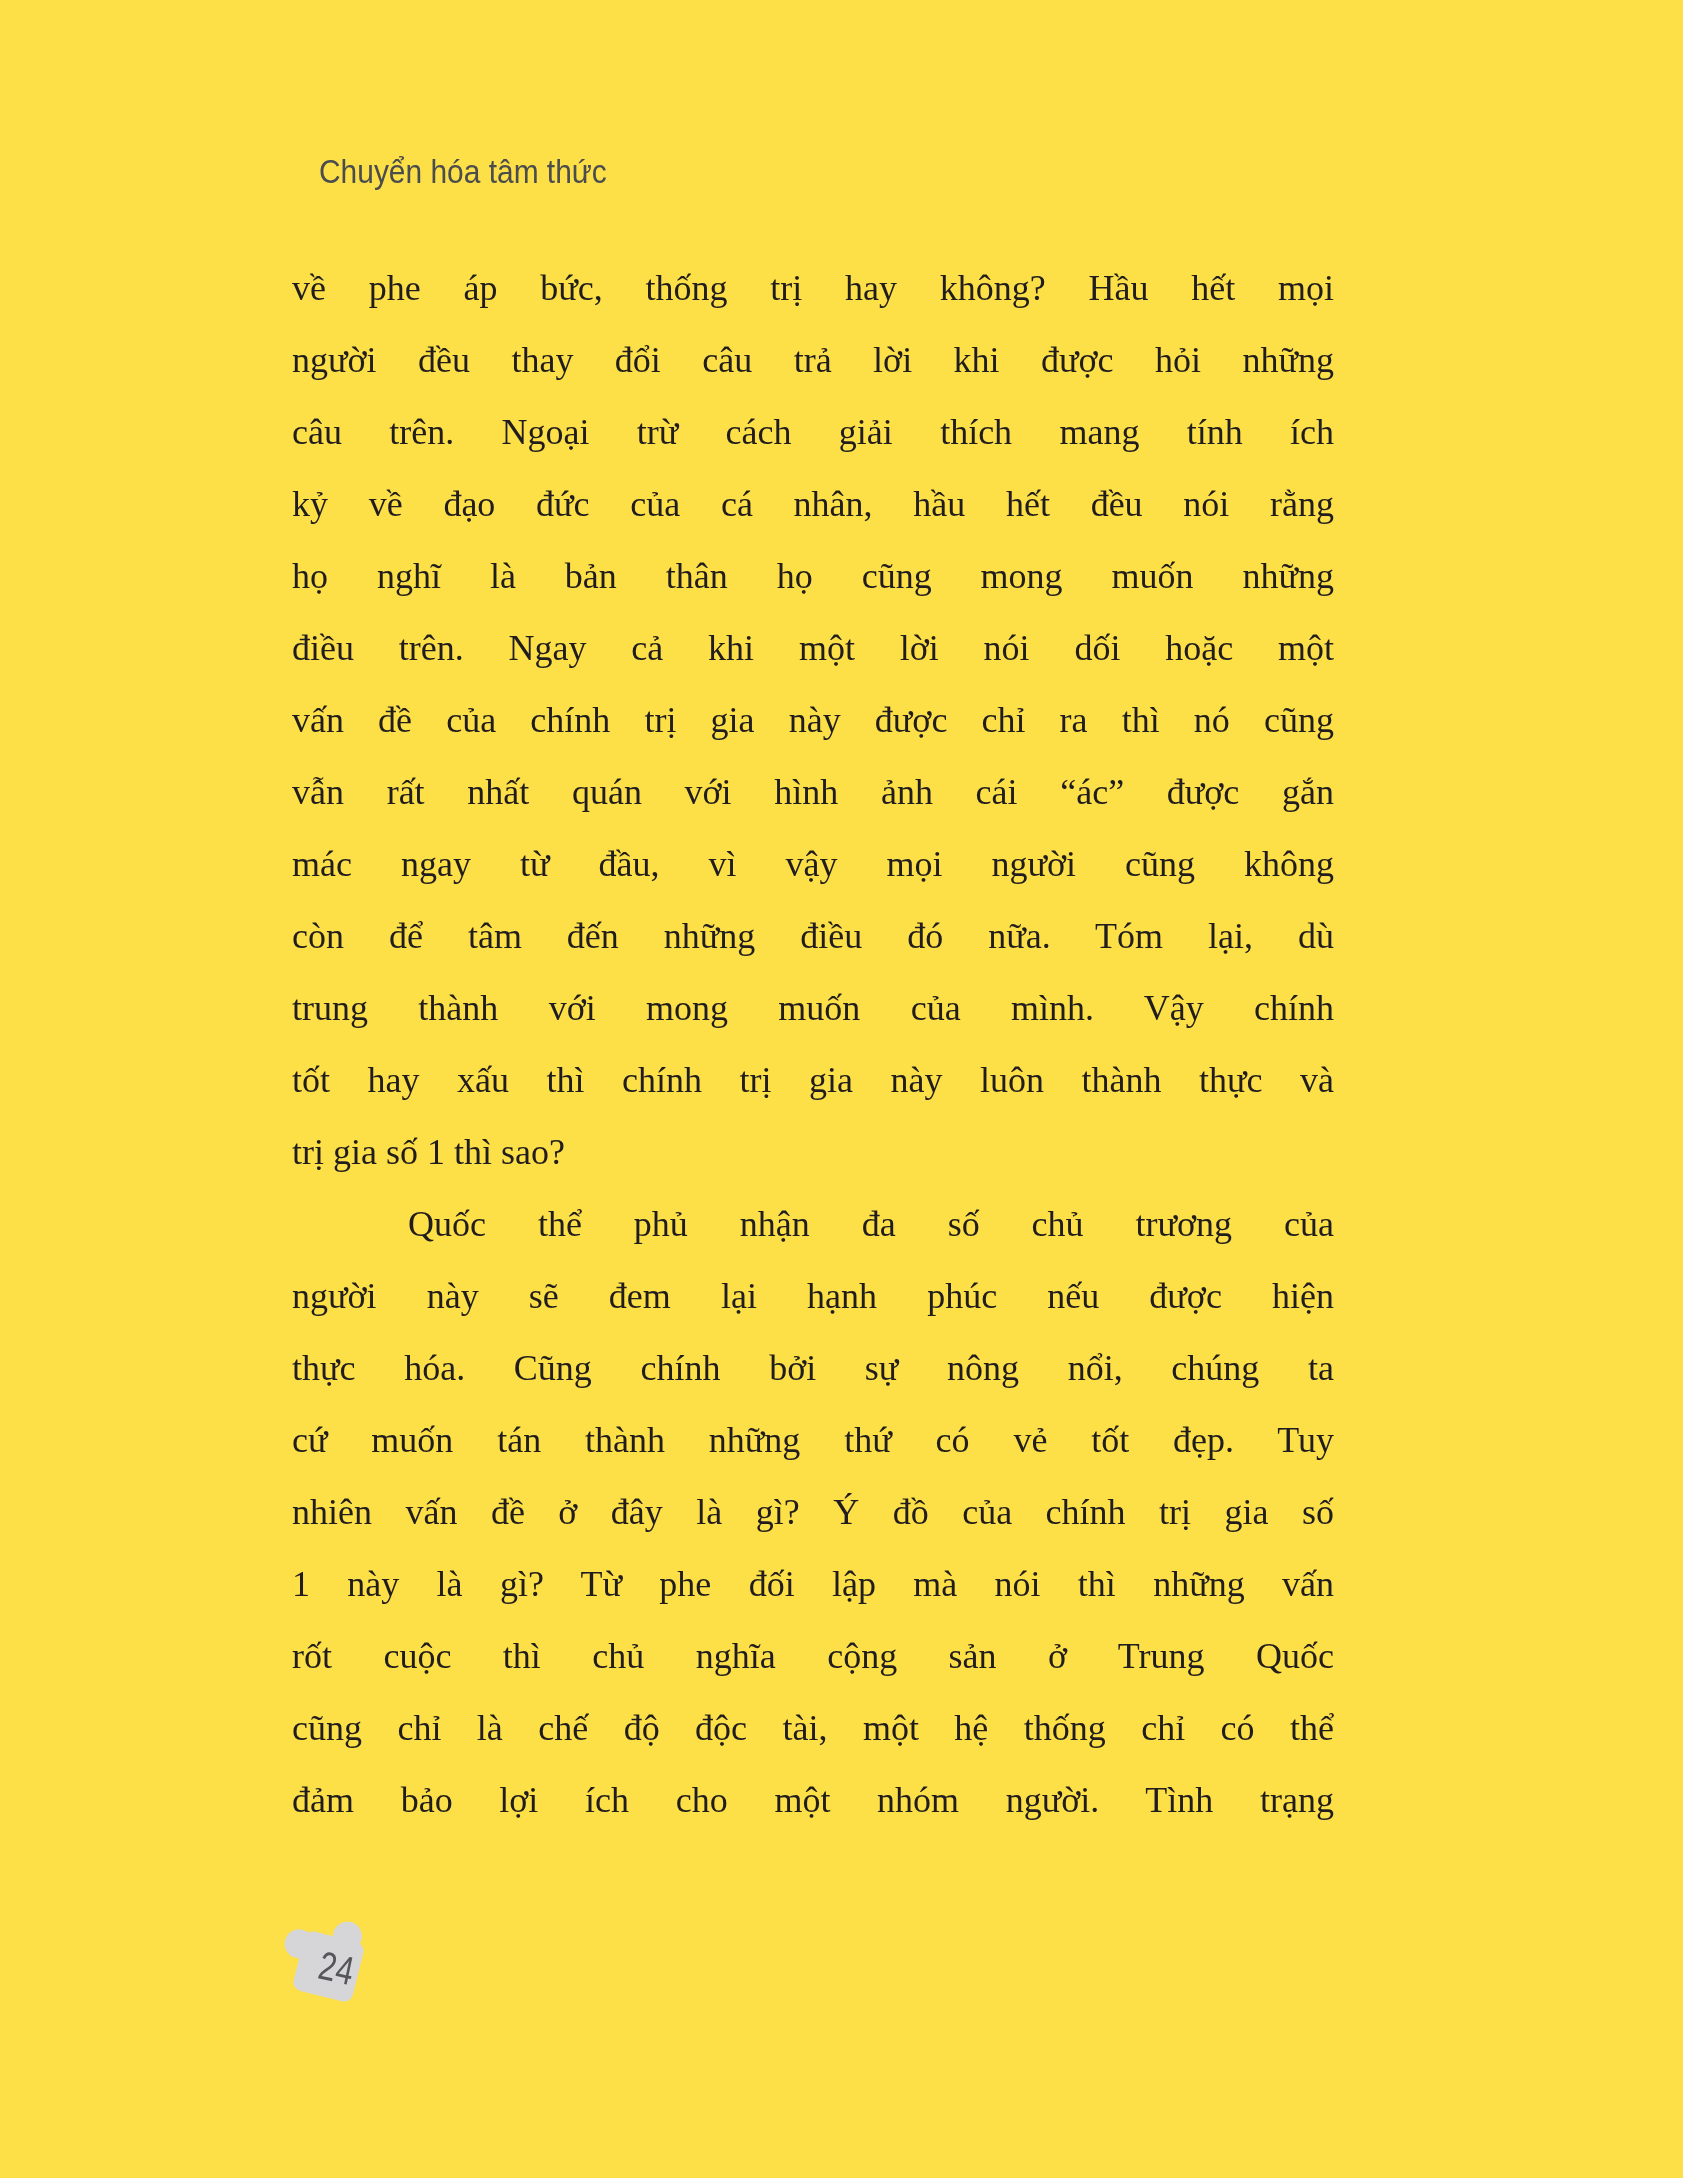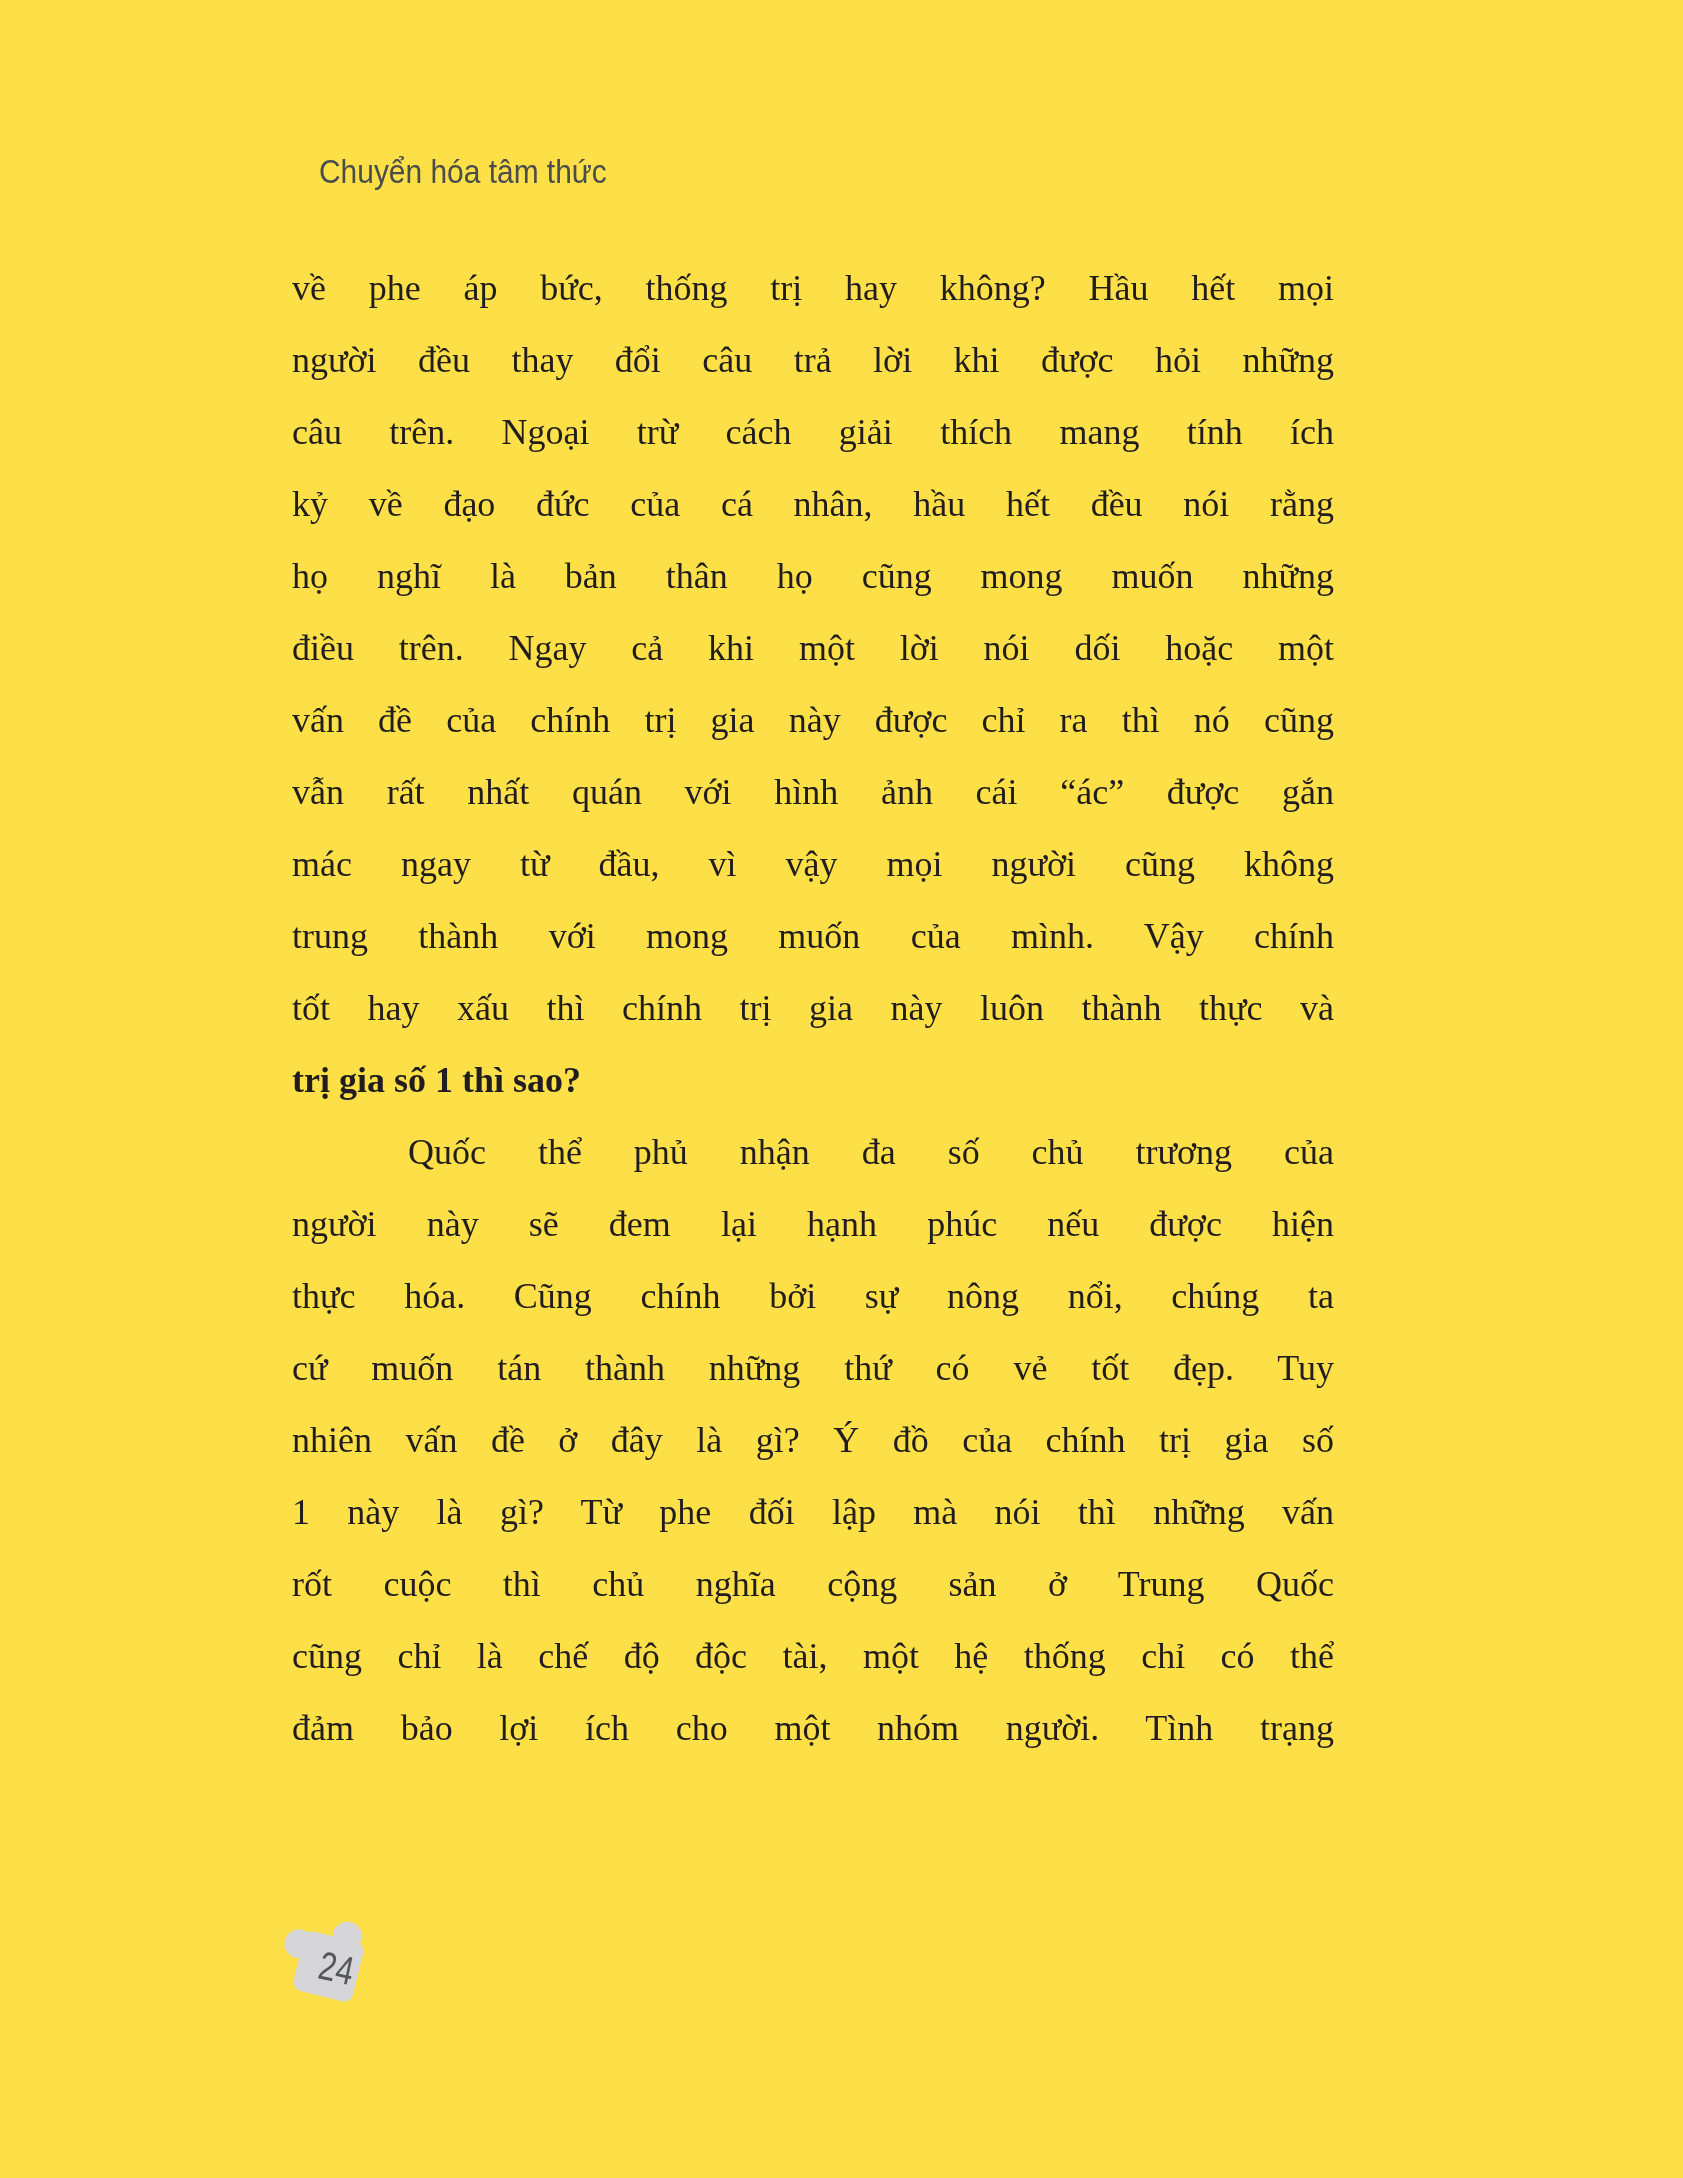--- a/index.html
+++ b/index.html
@@ -34,21 +34,20 @@
   .line {
     text-align: justify;
     text-align-last: justify;
     height: 72px;
     overflow: visible;
     white-space: normal;
   }
   .line.para-last {
     text-align: left;
     text-align-last: left;
-    font-weight: bold;
   }
   .line.first-indent {
     text-indent: 116px;
   }
   .paragraph { margin: 0; }
   .pagemark {
     position: absolute;
     left: 298px;
     top: 1936px;
     width: 61px;
@@ -104,20 +103,21 @@
     <div class="paragraph">
       <div class="line">về phe áp bức, thống trị hay không? Hầu hết mọi</div>
       <div class="line">người đều thay đổi câu trả lời khi được hỏi những</div>
       <div class="line">câu trên. Ngoại trừ cách giải thích mang tính ích</div>
       <div class="line">kỷ về đạo đức của cá nhân, hầu hết đều nói rằng</div>
       <div class="line">họ nghĩ là bản thân họ cũng mong muốn những</div>
       <div class="line">điều trên. Ngay cả khi một lời nói dối hoặc một</div>
       <div class="line">vấn đề của chính trị gia này được chỉ ra thì nó cũng</div>
       <div class="line">vẫn rất nhất quán với hình ảnh cái “ác” được gắn</div>
       <div class="line">mác ngay từ đầu, vì vậy mọi người cũng không</div>
+      <div class="line">còn để tâm đến những điều đó nữa. Tóm lại, dù</div>
       <div class="line">trung thành với mong muốn của mình. Vậy chính</div>
       <div class="line">tốt hay xấu thì chính trị gia này luôn thành thực và</div>
       <div class="line para-last">trị gia số 1 thì sao?</div>
     </div>
 
     <div class="paragraph">
       <div class="line first-indent">Quốc thể phủ nhận đa số chủ trương của</div>
       <div class="line">người này sẽ đem lại hạnh phúc nếu được hiện</div>
       <div class="line">thực hóa. Cũng chính bởi sự nông nổi, chúng ta</div>
       <div class="line">cứ muốn tán thành những thứ có vẻ tốt đẹp. Tuy</div>

